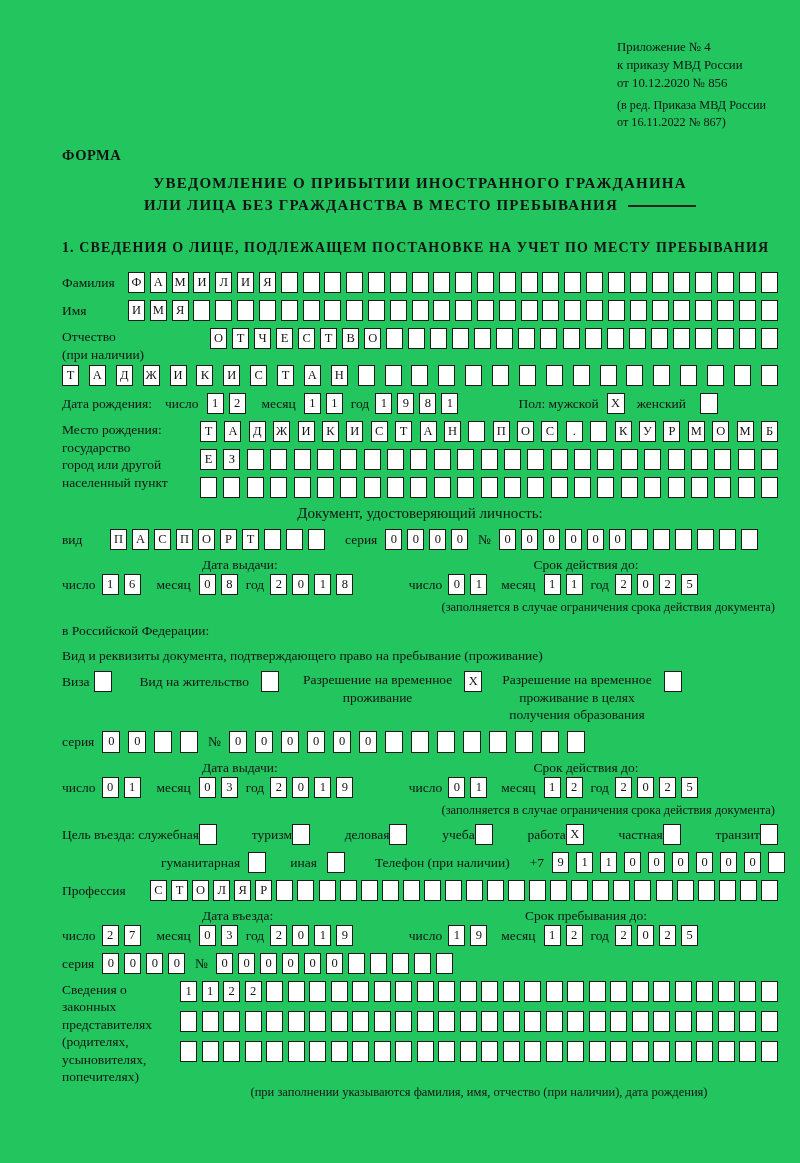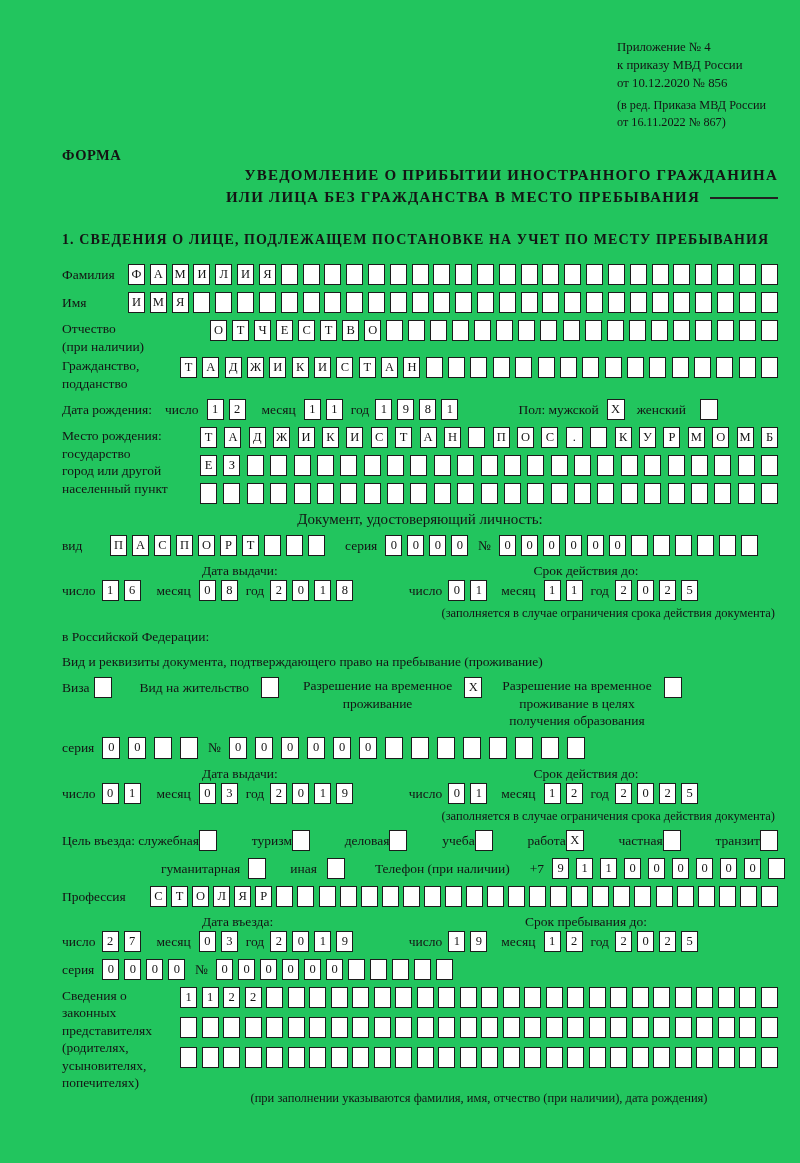--- a/index.html
+++ b/index.html
@@ -4,21 +4,21 @@
 <style>
   * { margin:0; padding:0; box-sizing:border-box; }
   html,body { background:#fff; }
   body { width:800px; height:1163px; font-family:"Liberation Serif", serif; color:#141414; }
   .page { position:relative; width:800px; height:1163px; padding:38px 22px 0 62px; background:#22c55e; overflow:hidden; }
 
   .appendix { margin-left:555px; font-size:12.8px; line-height:18px; }
   .appendix .note { margin-top:5px; font-size:12.2px; line-height:17px; }
   .forma { margin-top:16px; padding-right:13px; font-weight:bold; font-size:14.5px; letter-spacing:0.5px; }
 
-  .title { margin-top:0; text-align:right; font-weight:bold; font-size:15px; line-height:22px; letter-spacing:1.2px; }
+  .title { margin-top:8px; text-align:center; font-weight:bold; font-size:15px; line-height:22px; letter-spacing:1.2px; }
   .t-underline { display:inline-block; width:68px; border-bottom:2px solid #222; margin-left:10px; transform:translateY(-3px); }
 
   .section1 { margin-top:24px; font-weight:bold; font-size:14px; letter-spacing:1.1px; margin-bottom:16px; }
 
   .row { display:flex; align-items:flex-start; margin-bottom:7px; }
   .row.tight { margin-bottom:2px; }
   .lbl { font-size:13.5px; line-height:21px; white-space:nowrap; }
   .mlbl { font-size:13.5px; line-height:17.5px; white-space:nowrap; }
   .cells { display:flex; justify-content:space-between; flex:1; }
   .cells-g { display:flex; gap:5px; }
@@ -187,24 +187,20 @@
         <span class="cell"></span>
         <span class="cell"></span>
         <span class="cell"></span>
         <span class="cell"></span>
         <span class="cell"></span>
         <span class="cell"></span>
       </span>
   </div>
 
   <div class="row">
-    <span class="mlbl w-citizen">
-      <span>Гражданство,</span><br>
-      <span>подданство</span>
-    </span>
     <span class="cells">
         <span class="cell">Т</span>
         <span class="cell">А</span>
         <span class="cell">Д</span>
         <span class="cell">Ж</span>
         <span class="cell">И</span>
         <span class="cell">К</span>
         <span class="cell">И</span>
         <span class="cell">С</span>
         <span class="cell">Т</span>

